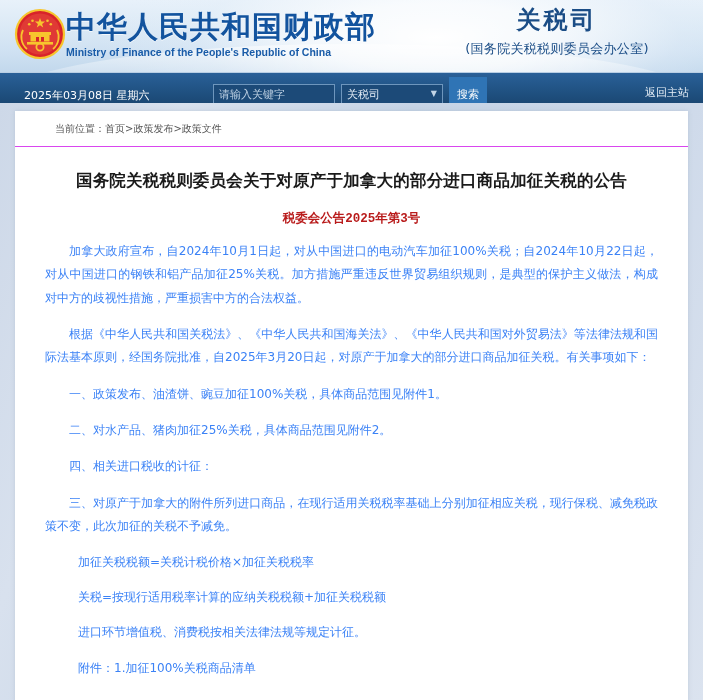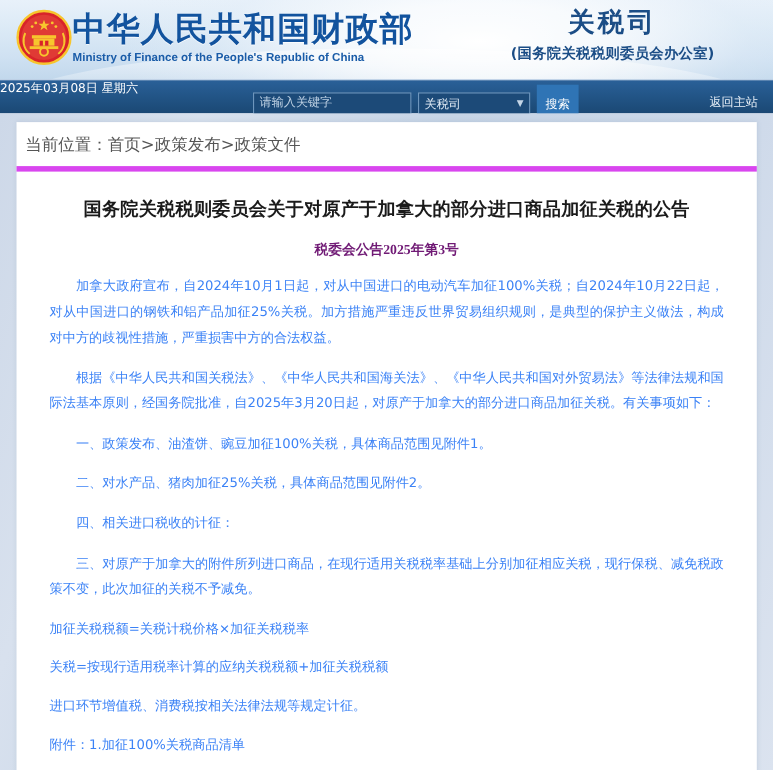--- a/index.html
+++ b/index.html
@@ -85,59 +85,57 @@
     line-height: 1.15;
     font-family: "DejaVu Sans", "Liberation Sans", sans-serif;
   }
   .dept-sub {
     font-size: 13px;
     color: #1b4d86;
     margin-top: 5px;
     letter-spacing: 0.3px;
     white-space: nowrap;
     font-family: "DejaVu Sans", "Liberation Sans", sans-serif;
-    font-weight: bold;
   }
 
   
   .navbar {
     height: 30px;
     background: linear-gradient(180deg, #2a6098 0%, #215384 55%, #1b4874 100%);
     display: flex;
-    align-items: flex-start;
+    align-items: flex-end;
     position: relative;
-    padding: 0 0;
+    padding: 0 24px;
     box-sizing: border-box;
   }
   .nav-date {
     color: #ffffff;
     font-size: 11px;
     white-space: nowrap;
     font-family: "DejaVu Sans", "Liberation Sans", sans-serif;
   }
   .nav-search-group {
     position: absolute;
     left: 213px;
     top: 4px;
     display: flex;
     align-items: center;
     gap: 6px;
   }
   .search-input {
-    width: 144px;
+    width: 122px;
     height: 21px;
     box-sizing: border-box;
     background: #1c4a78;
     border: 1px solid #6e96bd;
     color: #cddcea;
     font-size: 11px;
     padding: 0 5px;
     outline: none;
-    font-family: Liberation Mono, monospace;
-    margin-left: 17px;
+    font-family: Liberation Sans, sans-serif;
   }
   .search-input::placeholder { color: #bdd0e3; opacity: 1; }
   .search-select {
     width: 102px;
     height: 21px;
     box-sizing: border-box;
     background: #1c4a78;
     border: 1px solid #6e96bd;
     color: #e2ecf6;
     font-size: 11px;
@@ -188,57 +186,57 @@
   }
   .content-card {
     margin: 0 auto;
     width: 673px;
     min-height: 588px;
     background: #ffffff;
     box-sizing: border-box;
     box-shadow: 0 0 4px rgba(120,140,165,0.25);
   }
   .breadcrumb {
-    padding: 11px 0 10px 8px;
-    font-size: 15px;
+    padding: 11px 0 10px 40px;
+    font-size: 10px;
     color: #555555;
-    border-bottom: 5px solid #d946ef;
+    border-bottom: 1px solid #d946ef;
     font-family: "DejaVu Sans", "Liberation Sans", sans-serif;
     white-space: nowrap;
   }
   .doc-body {
     padding: 22px 30px 10px 30px;
   }
   .doc-title {
     text-align: center;
     font-size: 16.5px;
     font-weight: bold;
     color: #1a1a1a;
     line-height: 1.5;
     letter-spacing: 0.2px;
     font-family: "DejaVu Sans", "Liberation Sans", sans-serif;
   }
   .doc-number {
     text-align: center;
     font-size: 12.5px;
     font-weight: bold;
-    color: #701a75;
+    color: #b91c1c;
     margin-top: 16px;
-    font-family: Liberation Serif, serif;
+    font-family: Liberation Mono, monospace;
   }
   .doc-para {
     font-size: 12px;
     color: #3b82f6;
     line-height: 1.95;
     text-align: justify;
     margin-top: 13px;
     font-family: "DejaVu Sans", "Liberation Sans", sans-serif;
   }
   .doc-para.indent { text-indent: 2em; }
-  .doc-para.tight { margin-top: 11px; }
+  .doc-para.tight { margin-top: 11px; margin-left: 33px; }
 </style>
 </head>
 <body>
 
 <div class="site-header">
   <div class="header-swoosh"></div>
 
   <div class="header-left">
     <span class="emblem">
       <svg viewBox="0 0 52 52" width="52" height="52" aria-hidden="true">

